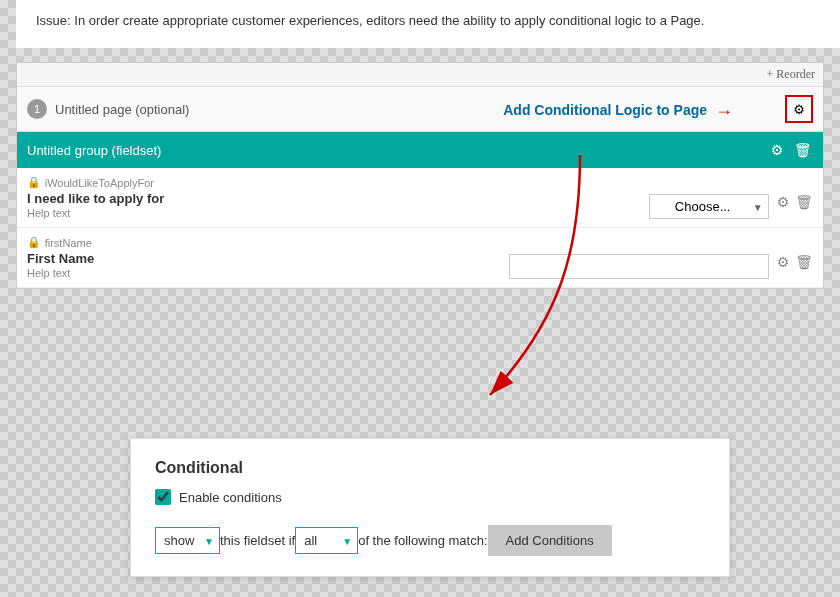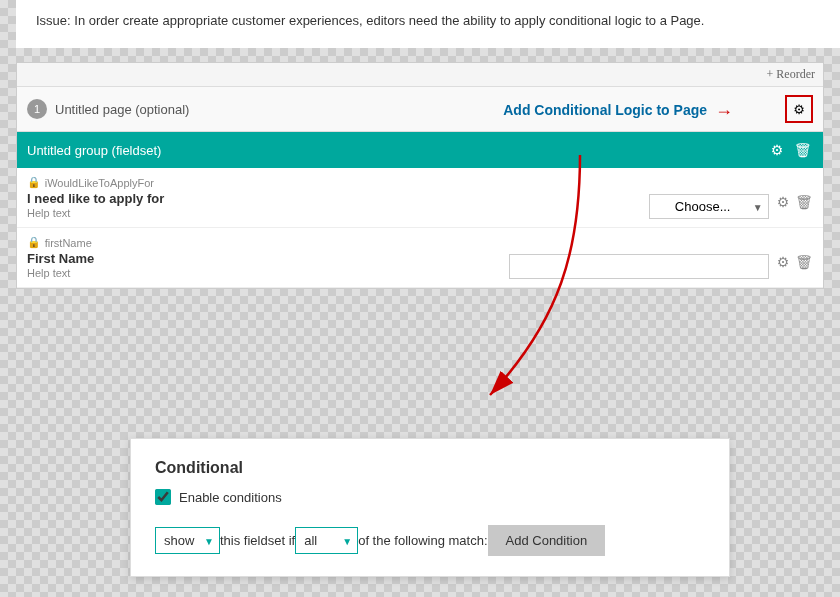--- a/index.html
+++ b/index.html
@@ -417,21 +417,21 @@
         <select class="condition-select">
           <option value="all">all</option>
           <option value="any">any</option>
           <option value="none">none</option>
         </select>
         <span class="select-arrow" style="color:#00a89d;">▼</span>
       </div>
 
       <span class="condition-text">of the following match:</span>
 
-      <button class="add-condition-btn">Add Condition</button>
+      <button class="add-condition-btn">Add Conditions</button>
     </div>
   </div>
 
   <svg class="arrow-svg" xmlns="http://www.w3.org/2000/svg">
 
     <defs>
       <marker id="arrowhead" markerWidth="10" markerHeight="7" refX="10" refY="3.5" orient="auto">
         <polygon points="0 0, 10 3.5, 0 7" fill="#cc0000"></polygon>
       </marker>
     </defs>

